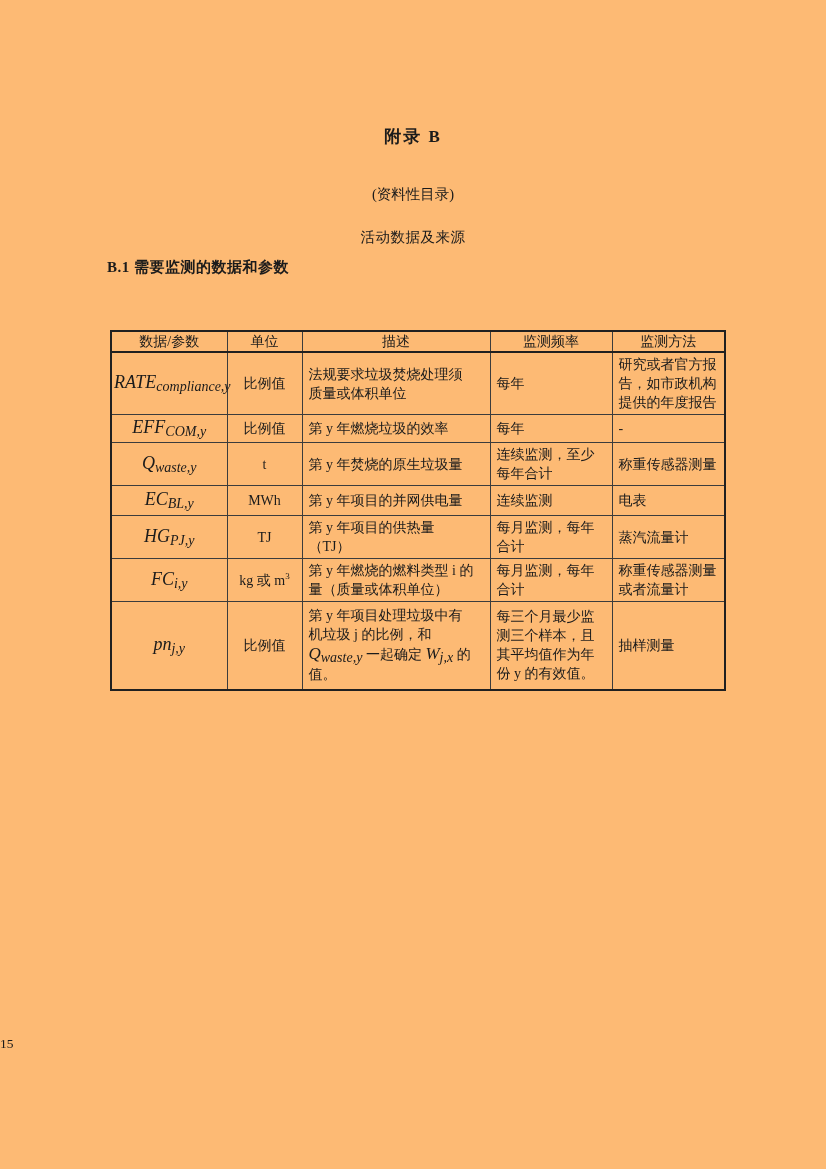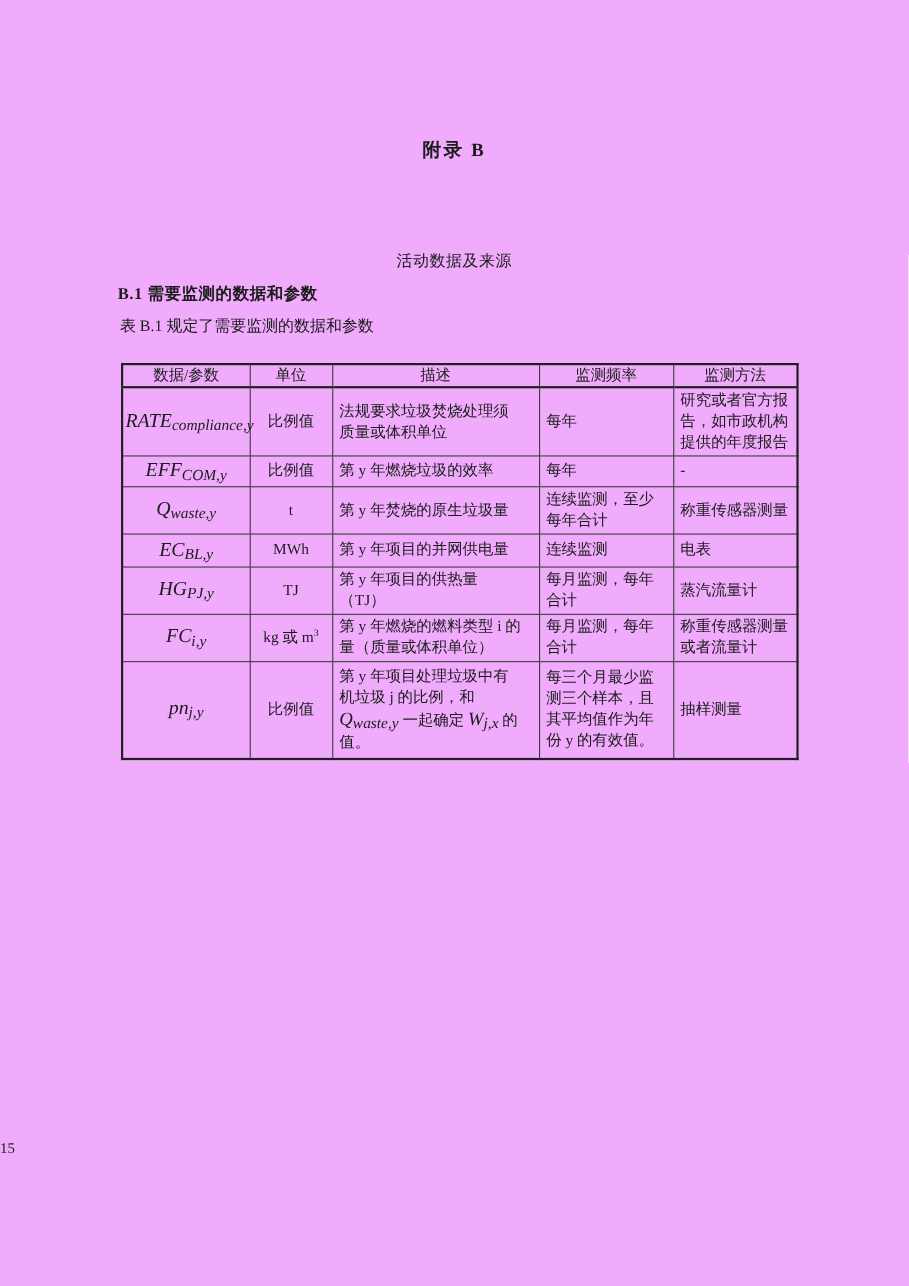--- a/index.html
+++ b/index.html
@@ -1,17 +1,17 @@
 <!DOCTYPE html>
 <html><head>
 <meta charset="utf-8">
 <style>
   html,body { margin:0; padding:0; background:#ffffff; }
   .page {
-    position:relative; width:826px; height:1169px; background:#f0abfc;
+    position:relative; width:826px; height:1169px; background:#fdba74;
     font-family:"Liberation Serif","DejaVu Serif",serif; color:#1b1b1b;
     overflow:hidden;
   }
   .center-line { position:absolute; left:0; width:100%; text-align:center; }
   .appendix-title { top:125px; font-size:17px; font-weight:bold; letter-spacing:2px; }
   .subtitle-note  { top:185px; font-size:14.5px; }
   .subtitle-topic { top:228px; font-size:14.5px; letter-spacing:0.5px; }
   .section-heading { position:absolute; left:107px; top:258px; font-size:15px; font-weight:bold; letter-spacing:0.5px; }
   .section-intro   { position:absolute; left:109px; top:287px; font-size:14.5px; }
   .table-wrap { position:absolute; left:110px; top:330px; width:614px; }
@@ -41,23 +41,23 @@
   td.c-param .math .mi { font-size:18px; }
   .math sub { font-size:14px; line-height:1; vertical-align:-3px; letter-spacing:0; }
   .monitoring sup { font-size:9px; line-height:1; }
   .page-number { position:absolute; left:0; top:1036px; width:100%; text-align:left; font-size:13.5px; }
 </style>
 </head>
 <body>
 
 <div class="page">
   <div class="center-line appendix-title">附录 B</div>
+  <div class="center-line subtitle-note">(资料性目录)</div>
   <div class="center-line subtitle-topic">活动数据及来源</div>
   <div class="section-heading">B.1 需要监测的数据和参数</div>
-  <div class="section-intro">表 B.1 规定了需要监测的数据和参数</div>
 
   <div class="table-wrap">
     <table class="monitoring">
       <colgroup>
         <col style="width:116px">
           <col style="width:75px">
           <col style="width:188px">
           <col style="width:122px">
           <col style="width:113px">
       </colgroup>

